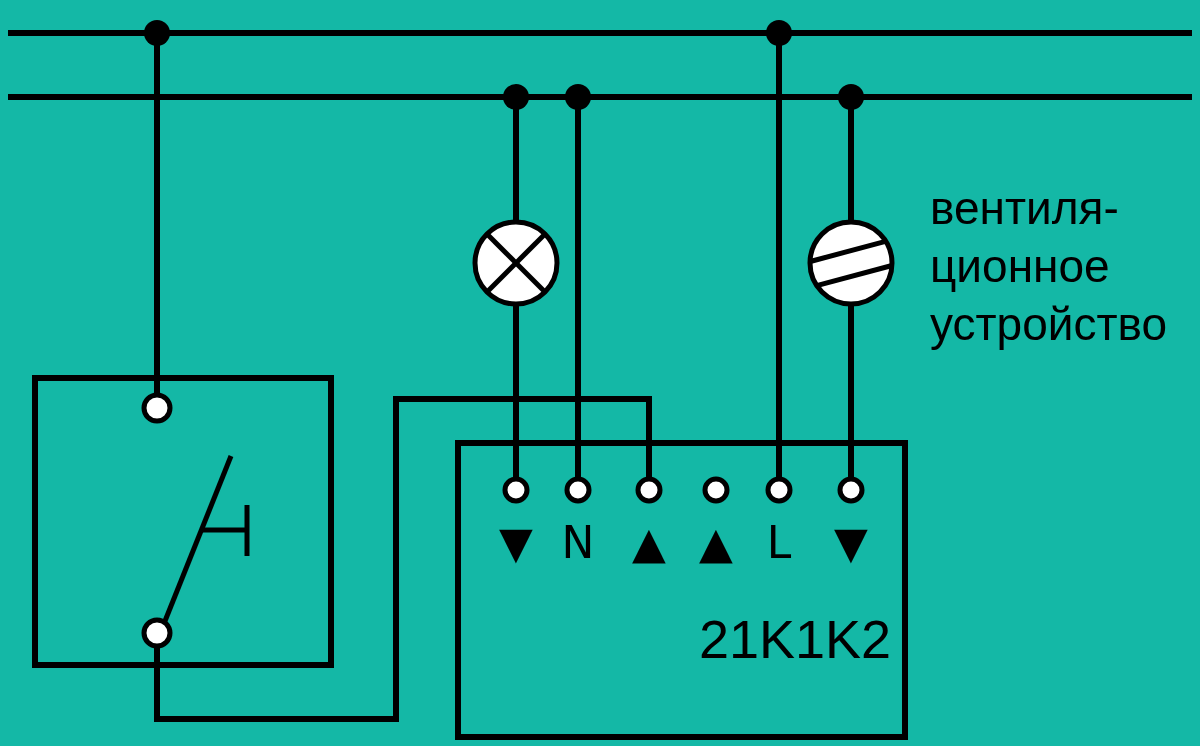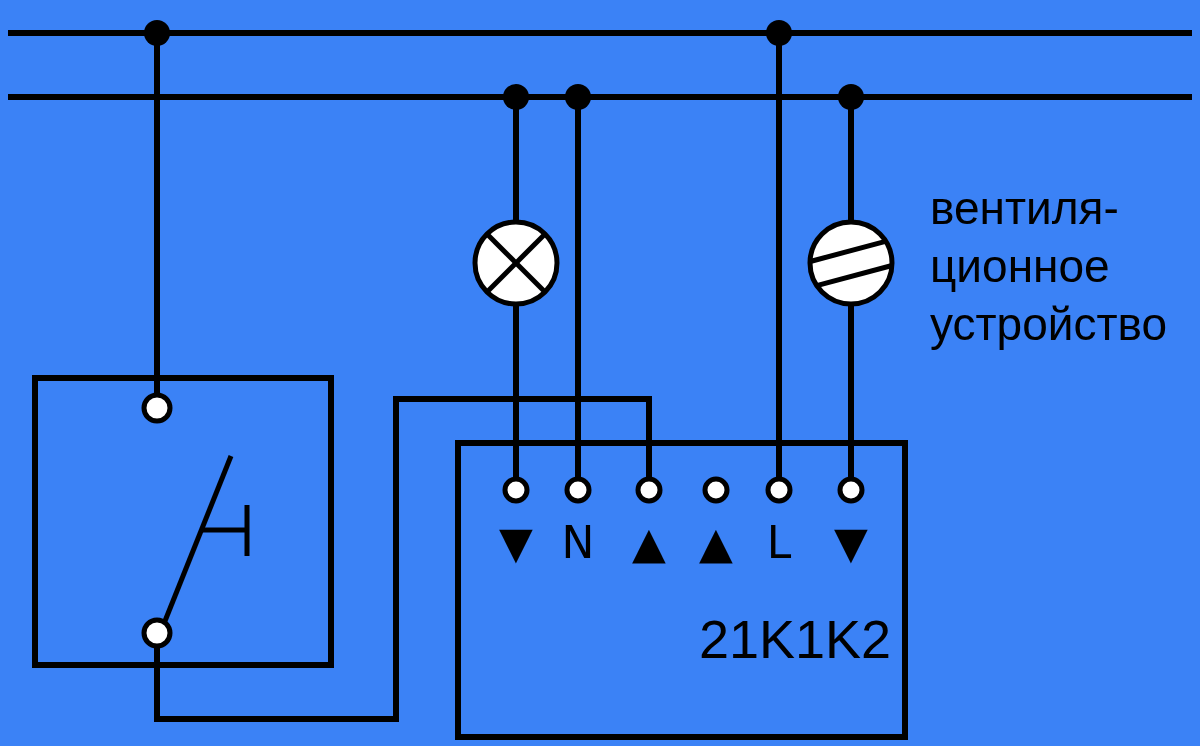--- a/index.html
+++ b/index.html
@@ -7,21 +7,21 @@
     padding: 0;
     background: #ffffff;
     width: 1200px;
     height: 746px;
     font-family: "Liberation Sans", sans-serif;
   }
   .diagram-wrap {
     position: relative;
     width: 1200px;
     height: 746px;
-    background: #3b82f6;
+    background: #14b8a6;
   }
   svg { display: block; }
   .wire {
     stroke: #000000;
     stroke-width: 6;
     fill: none;
   }
   .thinwire {
     stroke: #000000;
     stroke-width: 5;

